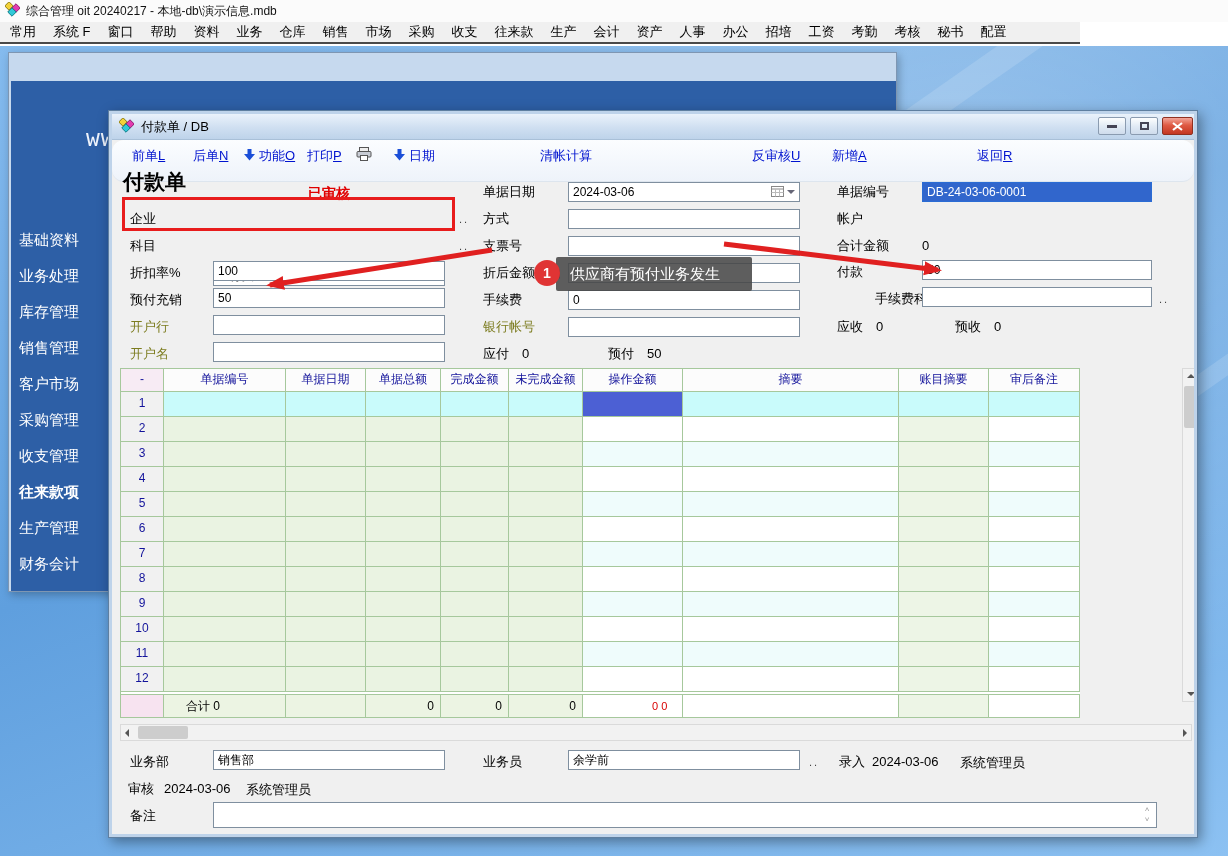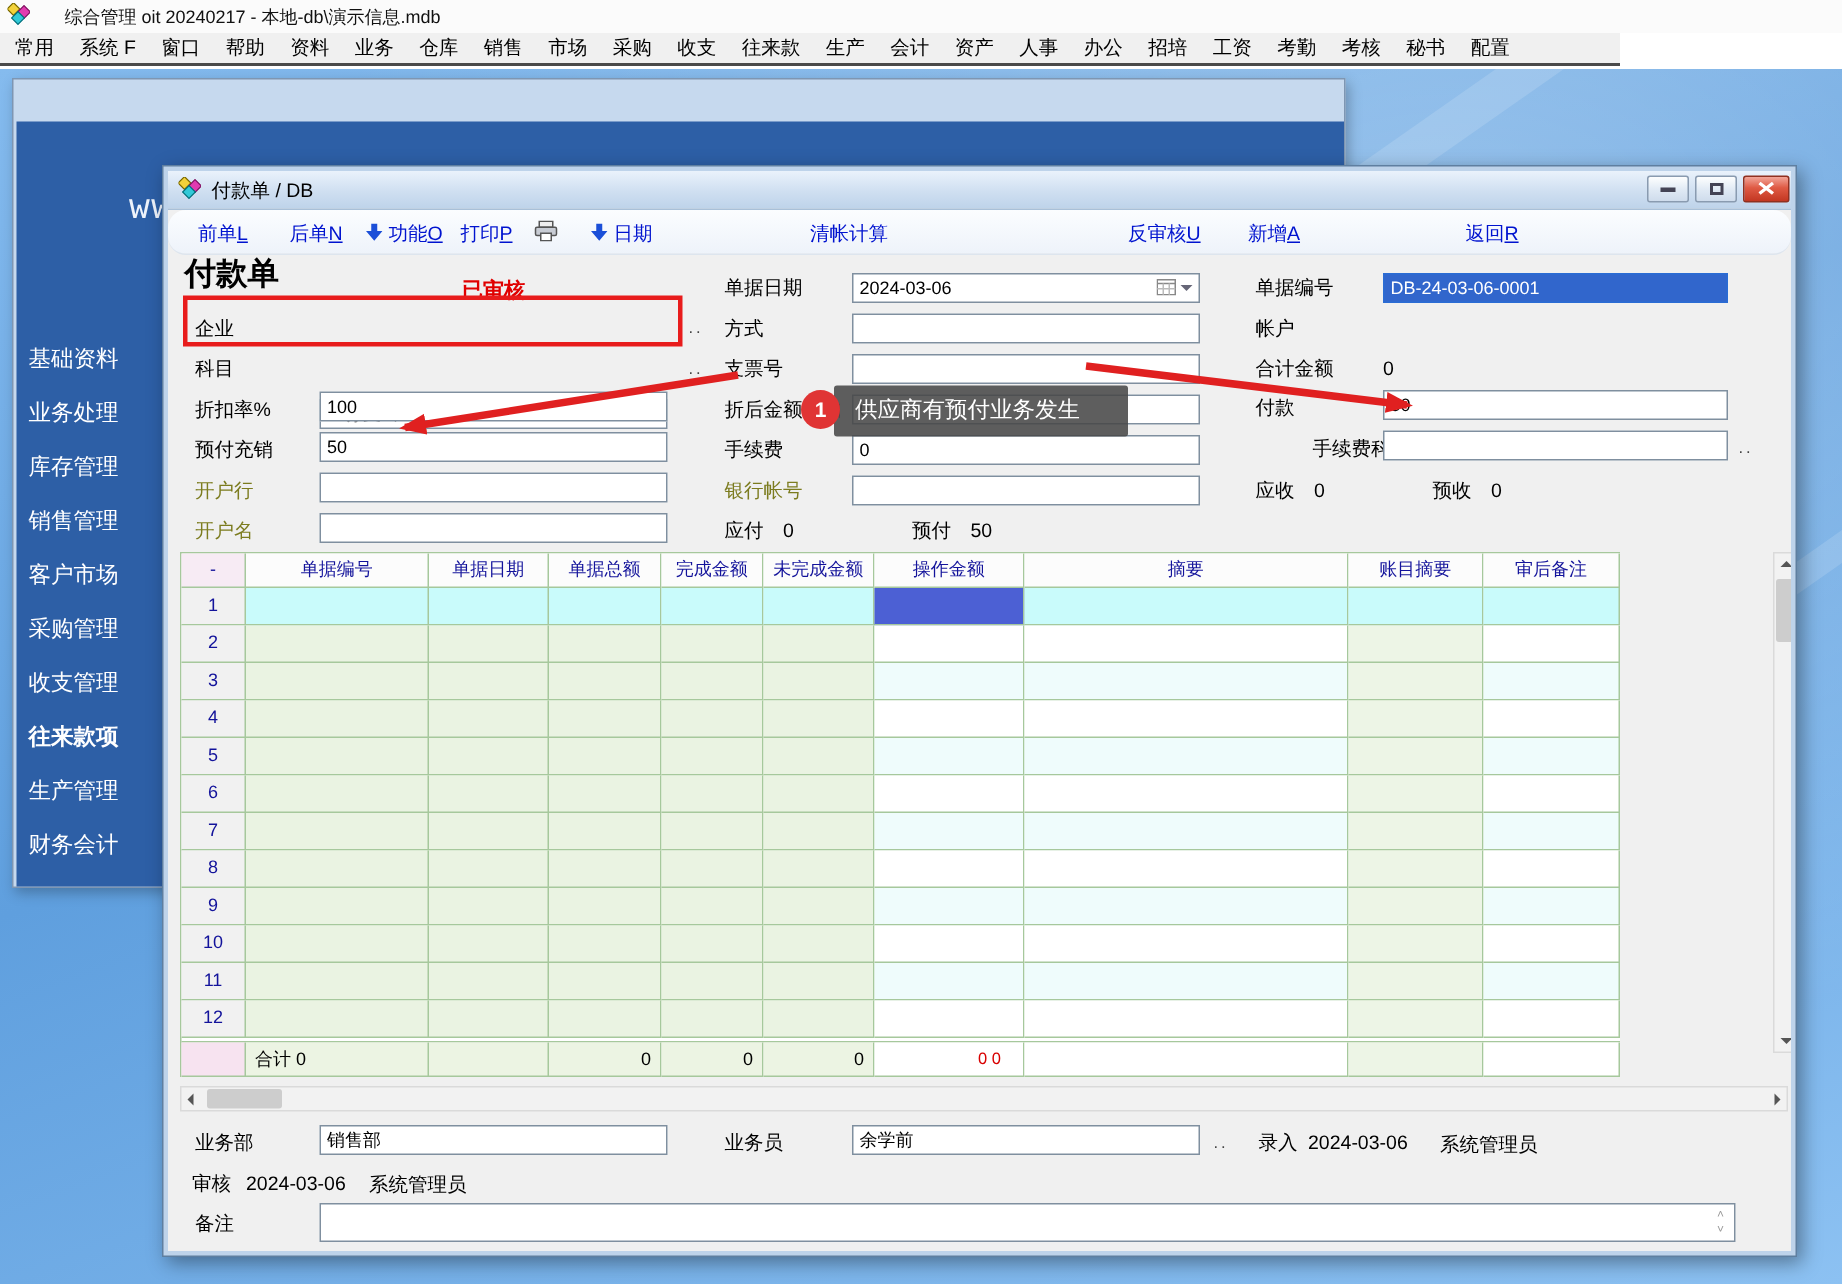--- a/index.html
+++ b/index.html
@@ -2,21 +2,21 @@
 <html><head>
 <meta charset="utf-8">
 <style>
   html,body{margin:0;padding:0;background:#444;}
   *{box-sizing:border-box;}
   .screen{position:relative;width:1228px;height:856px;overflow:hidden;
     font-family:"Liberation Sans",sans-serif;background:#fff;}
 
   
   .app-titlebar{position:absolute;left:0;top:0;width:1228px;height:22px;background:#fbfbfb;
-    display:flex;align-items:center;padding-left:5px;font-size:12px;color:#111;gap:23px;}
+    display:flex;align-items:center;padding-left:5px;font-size:12px;color:#111;gap:6px;}
   .menubar{position:absolute;left:0;top:22px;width:1080px;height:22px;background:#f0f0f0;
     border-bottom:2px solid #4a4a4a;display:flex;align-items:center;gap:17px;padding-left:10px;font-size:13px;}
   .menu-item{cursor:default;white-space:nowrap;}
 
   
   .desktop{position:absolute;left:0;top:46px;width:1228px;height:810px;
     background:radial-gradient(ellipse at 78% 15%, rgba(255,255,255,.30), transparent 55%),
                linear-gradient(160deg,#85bbee 0%,#5f9fde 45%,#8cc1f2 100%);overflow:hidden;}
   .streak{position:absolute;background:rgba(255,255,255,.14);transform:rotate(-35deg);}
   .s1{left:380px;top:120px;width:900px;height:26px;}
@@ -45,21 +45,21 @@
     background:linear-gradient(#eaf2fb,#cfdff1 55%,#bed3ea);border-bottom:1px solid #a9c0d8;
     display:flex;align-items:center;gap:7px;padding-left:7px;font-size:13px;color:#000;}
   .win-btn{position:absolute;top:3px;height:18px;border:1px solid #8a9bb0;border-radius:2px;
     background:linear-gradient(#fdfefe,#dfe9f4 55%,#cfdcec);display:flex;align-items:center;justify-content:center;cursor:pointer;}
   .btn-min{left:986px;width:28px;}
   .btn-max{left:1018px;width:28px;}
   .btn-close{left:1050px;width:31px;background:linear-gradient(#f2a598,#df5a44 45%,#c33722);border-color:#903020;}
   .glyph-min{width:10px;height:3px;background:#445;}
   .glyph-max{width:9px;height:8px;border:2px solid #445;}
 
-  .toolbar{position:absolute;left:0;top:26px;width:1082px;height:30px;
+  .toolbar{position:absolute;left:0;top:26px;width:1082px;height:42px;
     background:linear-gradient(#fbfdff,#eef3fa);border-bottom:1px solid #dde5ee;border-radius:12px;}
   .tb-item{position:absolute;top:7px;display:flex;align-items:center;gap:4px;color:#0013cf;
     font-size:13px;cursor:pointer;white-space:nowrap;}
   .tb-item u{text-decoration:underline;}
   .tb0{left:20px}.tb1{left:81px}.tb2{left:132px}.tb3{left:195px}.tb4{left:244px}
   .tb5{left:282px}.tb6{left:428px}.tb7{left:640px}.tb8{left:720px}.tb9{left:865px}
 
   
   .lbl{position:absolute;font-size:13px;line-height:16px;color:#000;white-space:nowrap;}
   .lbl.olive{color:#7c7c1f;}
@@ -101,21 +101,21 @@
   .trow-b.active .c0{background:#f1f1f1;}
   .amt{background-image:
     linear-gradient(90deg,transparent 0 79px,#cc1818 79px 81px,transparent 81px),
     linear-gradient(90deg,transparent 0 29px,#1a1a1a 29px 30px,transparent 30px 59px,#1a1a1a 59px 60px,transparent 60px),
     repeating-linear-gradient(90deg,transparent 0 9px,#8f8f8f 9px 10px);}
   .trow-b.active .amt{background-color:#4c60d4;}
   .trow-t .cell{background:#ecf4e3;}
   .trow-t .c0{background:#f7e3f0;}
   .trow-t .c6,.trow-t .c7,.trow-t .c9{background:#fff;}
   .trow-t .c8{background:#edf5e6;}
-  .cl{text-align:left;padding-left:6px;}
+  .cl{text-align:left;padding-left:22px;}
   .cr{text-align:right;padding-right:6px;}
   .rz{position:absolute;left:69px;top:0;color:#d80000;font-size:11px;line-height:22px;}
 
   
   .vscroll{position:absolute;left:1070px;top:254px;width:17px;height:334px;background:#f2f2f2;border:1px solid #dadada;}
   .hscroll{position:absolute;left:8px;top:610px;width:1072px;height:17px;background:#f2f2f2;border:1px solid #dadada;}
   .sb-thumb-v{position:absolute;left:1px;top:17px;width:13px;height:42px;background:#cdcdcd;border-radius:2px;}
   .sb-thumb-h{position:absolute;left:17px;top:1px;width:50px;height:13px;background:#cdcdcd;border-radius:2px;}
   .tri{width:0;height:0;position:absolute;border:4px solid transparent;}
   .tri-up{left:4px;top:4px;border-bottom-color:#555;border-top-width:0;}

